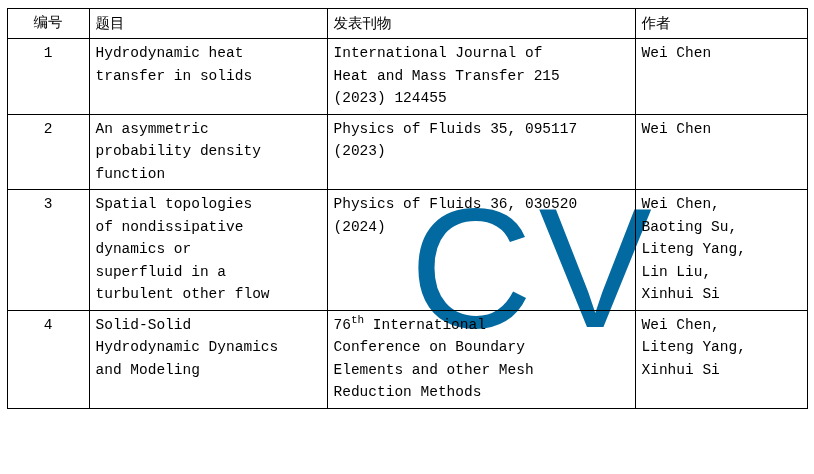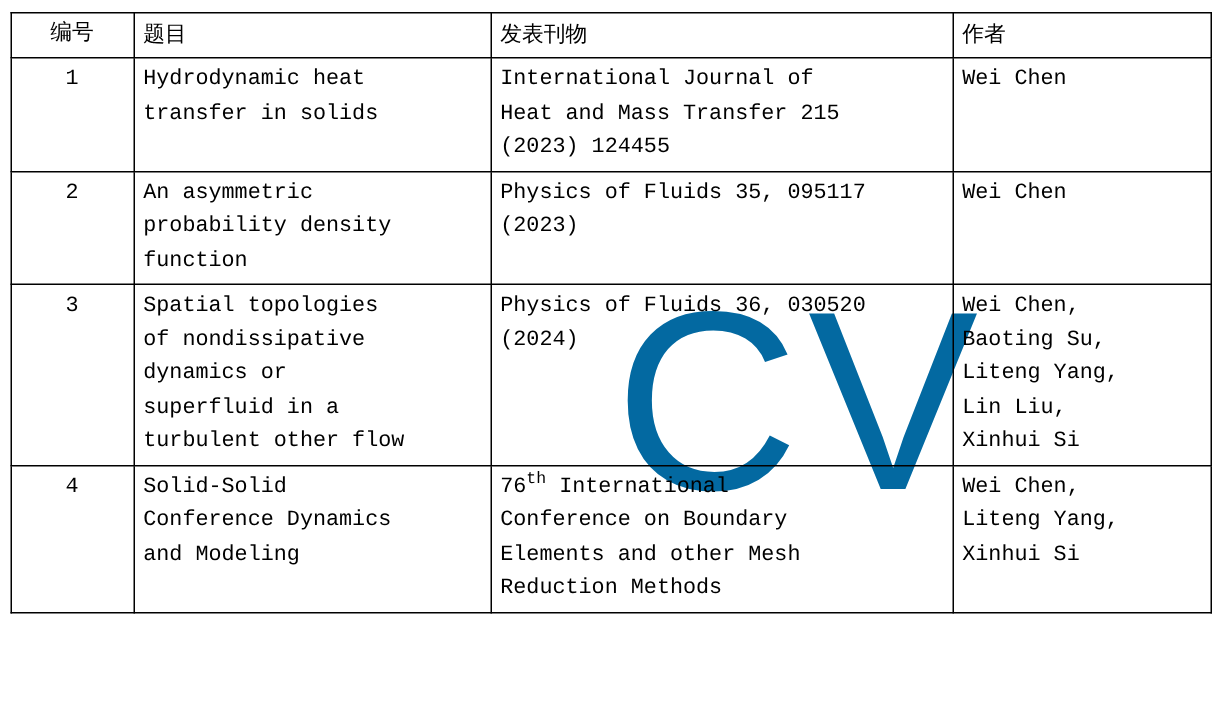--- a/index.html
+++ b/index.html
@@ -132,21 +132,21 @@
 (2024)</td>
         <td class="cell-text">Wei Chen,
 Baoting Su,
 Liteng Yang,
 Lin Liu,
 Xinhui Si</td>
       </tr>
       <tr>
         <td class="num">4</td>
         <td class="cell-text">Solid-Solid
-Conference Dynamics
+Hydrodynamic Dynamics
 and Modeling</td>
         <td class="cell-text"><span>76</span><span class="sup">th</span><span> International
 Conference on Boundary
 Elements and other Mesh
 Reduction Methods</span></td>
         <td class="cell-text">Wei Chen,
 Liteng Yang,
 Xinhui Si</td>
       </tr>
     </tbody>

